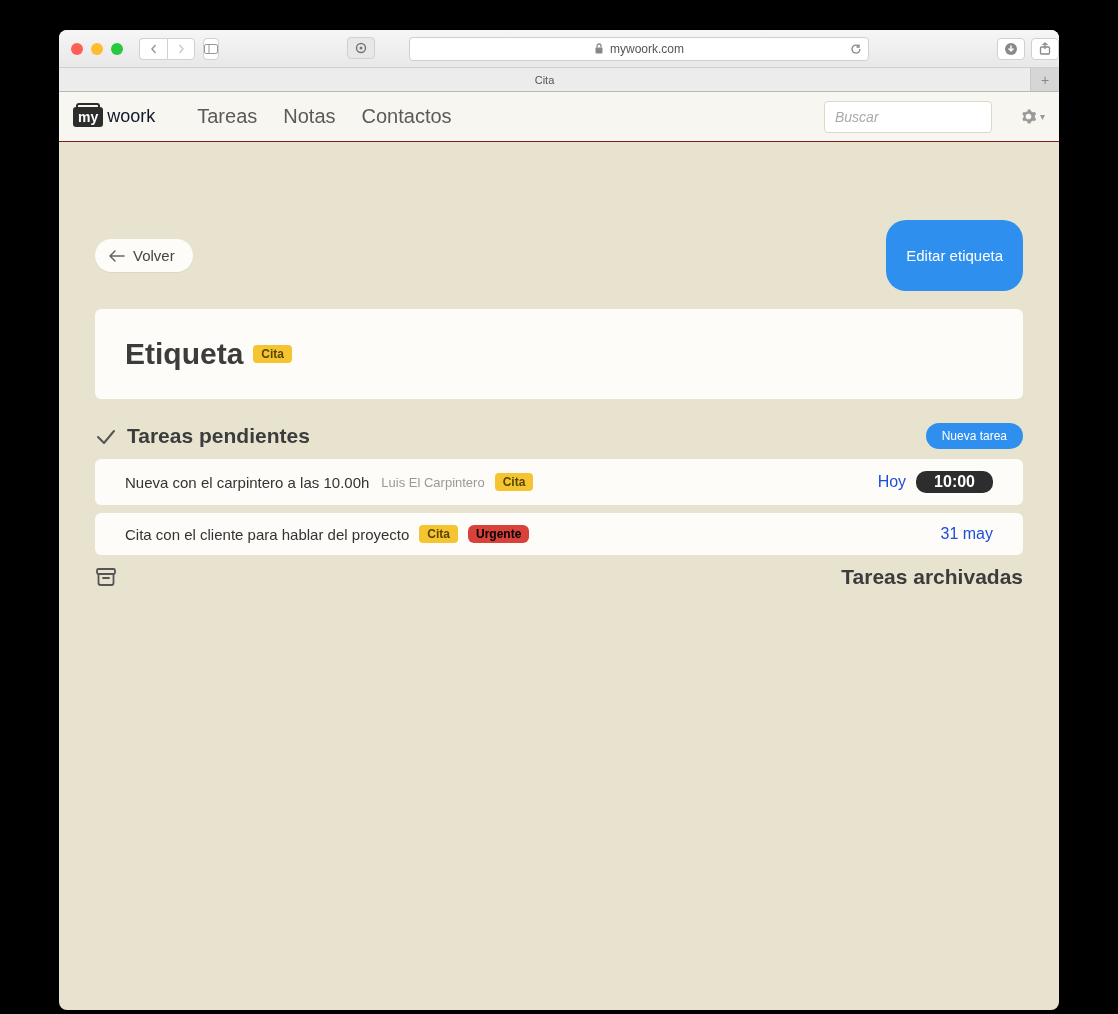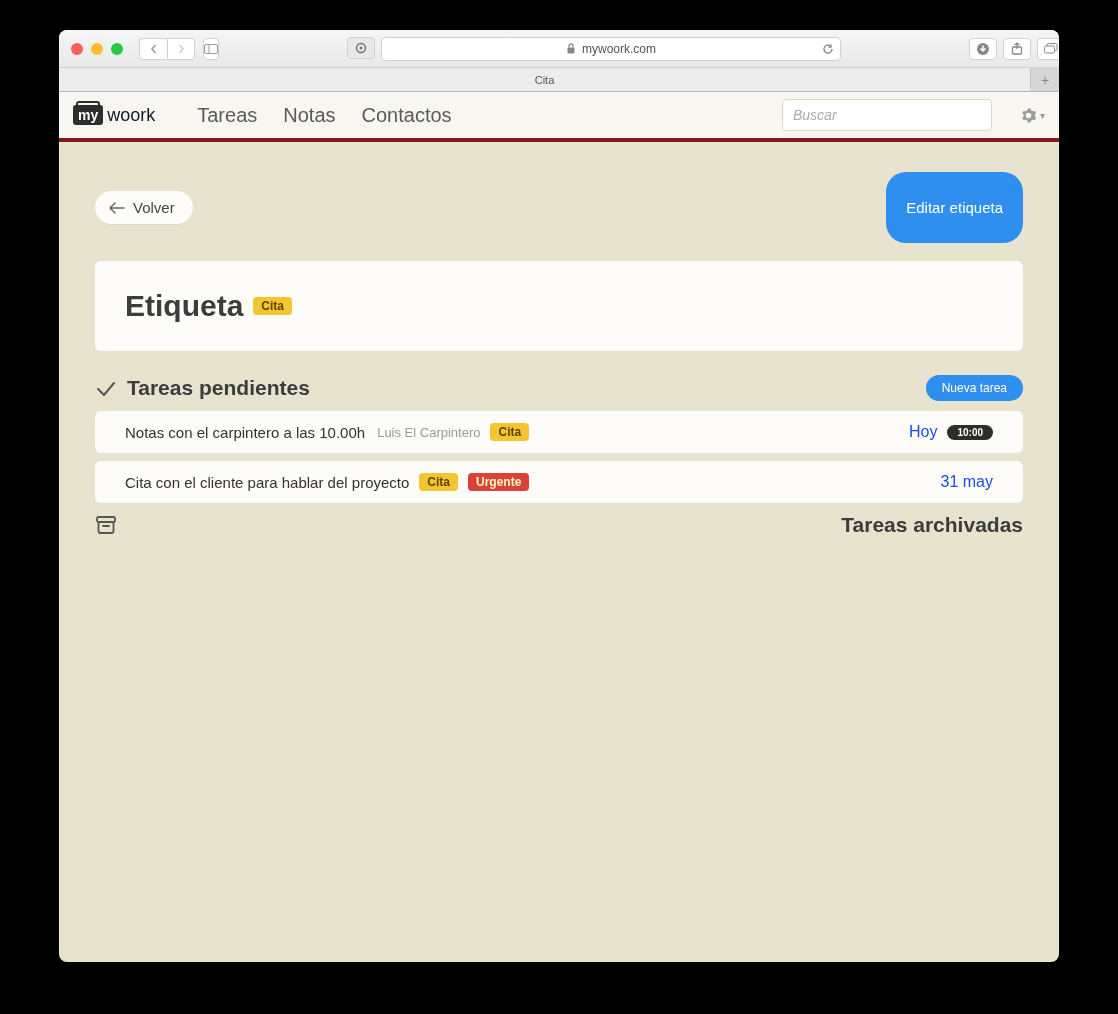--- a/index.html
+++ b/index.html
@@ -56,20 +56,21 @@
     .nav-group { display: flex; }
     .nav-group .chrome-btn { width: 28px; }
     .nav-group .chrome-btn:first-child { border-radius: 4px 0 0 4px; border-right: none;}
     .nav-group .chrome-btn:last-child { border-radius: 0 4px 4px 0; }
     .sidebar-btn { width: 28px; }
     .addr-wrap {
       flex: 1;
       display: flex;
       justify-content: center;
       margin: 0 120px;
+      gap: 28px;
     }
     .addr {
       background: #fff;
       border: 1px solid #d0d0d0;
       border-radius: 4px;
       height: 24px;
       width: 460px;
       display: flex;
       align-items: center;
       justify-content: center;
@@ -103,21 +104,21 @@
       display: flex;
       align-items: center;
       justify-content: center;
       color: #888;
       font-size: 14px;
       background: #d6d6d6;
     }
     
     .app-nav {
       background: #f7f6f0;
-      border-bottom: 4px solid #7f1d1d;
+      border-bottom: 1px solid #7f1d1d;
       height: 50px;
       display: flex;
       align-items: center;
       padding: 0 14px;
       gap: 28px;
     }
     .logo {
       display: flex;
       align-items: center;
       gap: 2px;
@@ -141,21 +142,21 @@
       border-top: 2px solid #2d2d2d;
       border-left: 2px solid #2d2d2d;
       border-right: 2px solid #2d2d2d;
       border-radius: 3px 3px 0 0;
     }
     .logo-text { font-weight: 400; color: #0f172a; margin-left: 2px; }
     .nav-links { display: flex; gap: 26px; margin-left: 14px; }
     .nav-link { color: #5a5a5a; font-size: 20px; cursor: pointer; }
     .nav-spacer { flex: 1; }
     .search-box {
-      width: 210px;
+      width: 168px;
       height: 32px;
       border: 1px solid #ddd9c8;
       border-radius: 4px;
       background: #fff;
       padding: 0 10px;
       font-size: 14px;
       font-style: italic;
       color: #000000;
     }
     .search-box::placeholder { color: #aaa; font-style: italic; }
@@ -164,20 +165,21 @@
       align-items: center;
       gap: 3px;
       color: #888;
       font-size: 16px;
       cursor: pointer;
     }
     
     .content {
       padding: 30px 36px;
       min-height: 820px;
+      margin-top: 48px;
     }
     .top-actions {
       display: flex;
       justify-content: space-between;
       align-items: center;
       margin-bottom: 18px;
     }
     .back-btn {
       background: #fdfcf8;
       border: none;
@@ -217,22 +219,22 @@
     }
     .tag {
       display: inline-block;
       padding: 2px 8px;
       border-radius: 4px;
       font-size: 12px;
       font-weight: 600;
       vertical-align: middle;
     }
     .tag-yellow { background: #f5c531; color: #5a4400; }
-    .tag-red { background: #d9413b; color: #fef9c3; }
-    .tag-dark { background: #2d2d2d; color: #fff; border-radius: 10px; padding: 2px 10px; font-size: 10px; font-weight: 600; text-align: center; }
+    .tag-red { background: #d9413b; color: #000000; border-radius: 6px; }
+    .tag-dark { background: #2d2d2d; color: #fff; border-radius: 10px; padding: 2px 18px; font-size: 16px; font-weight: 600; text-align: center; }
     .section-head {
       display: flex;
       align-items: center;
       justify-content: space-between;
       margin-bottom: 10px;
     }
     .section-title {
       display: flex;
       align-items: center;
       gap: 12px;
@@ -403,21 +405,21 @@
               <path d="M3 11 L9 17 L19 5" stroke="#555" stroke-width="2" fill="none" stroke-linecap="round" stroke-linejoin="round"></path>
             </svg>
         </span>
         <span>Tareas pendientes</span>
       </div>
       <button class="btn-primary small">Nueva tarea</button>
     </div>
 
     <div id="tasks-list">
         <div class="task-row">
-          <span class="task-title">Notas con el carpintero a las 10.00h</span>
+          <span class="task-title">Nueva con el carpintero a las 10.00h</span>
           <span class="task-sub">Luis El Carpintero</span>
           <span class="tag tag-yellow">Cita</span>
           <span class="task-spacer"></span>
           <span class="task-date">Hoy</span>
           <span class="tag-dark">10:00</span>
         </div>
         <div class="task-row">
           <span class="task-title">Cita con el cliente para hablar del proyecto</span>
           <span class="tag tag-yellow">Cita</span>
           <span class="tag tag-red">Urgente</span>

